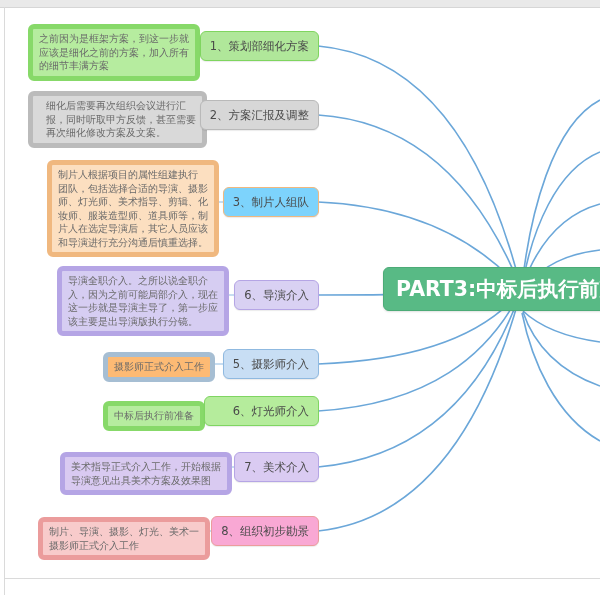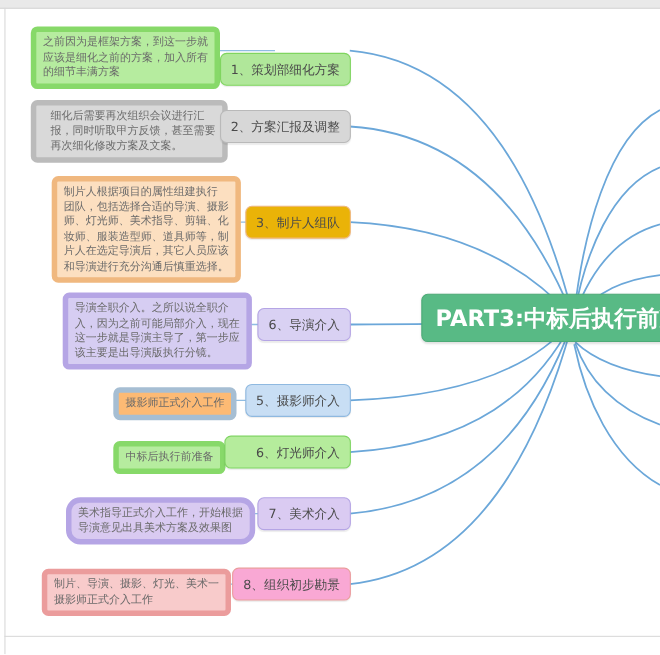--- a/index.html
+++ b/index.html
@@ -22,21 +22,21 @@
   .n5{left:103px;top:352px;}
   .n6{left:103px;top:401px;}
   .n7{left:60px;top:452px;}
   .n8{left:38px;top:517px;}
 
   
   .node{position:absolute;right:281px;z-index:2;width:fit-content;
         font-size:11.5px;line-height:18px;color:#4a4a4a;white-space:nowrap;
         border:1px solid #ccc;border-radius:6px;padding:5px 9px;background:#eee;
         box-shadow:0 1px 1px rgba(0,0,0,0.08);}
-  .t1{top:48px;margin-left:29px;}
+  .t1{top:31px;margin-left:29px;}
   .t2{top:100px;margin-left:16px;}
   .t3{top:187px;}
   .t4{top:280px;}
   .t5{top:349px;}
   .t6{top:396px;padding-left:28px;}
   .t7{top:452px;}
   .t8{top:516px;}
 
   
   .central{position:absolute;left:383px;top:267px;width:230px;height:42px;z-index:3;
@@ -89,28 +89,28 @@
 师、灯光师、美术指导、剪辑、化
 妆师、服装造型师、道具师等，制
 片人在选定导演后，其它人员应该
 和导演进行充分沟通后慎重选择。</div>
   <div class="note n4" style="background-color: rgb(214, 205, 242); border-color: rgb(181, 165, 229);">导演全职介入。之所以说全职介
 入，因为之前可能局部介入，现在
 这一步就是导演主导了，第一步应
 该主要是出导演版执行分镜。</div>
   <div class="note n5" style="background-color: #fdba74; border-color: rgb(166, 190, 211);">摄影师正式介入工作</div>
   <div class="note n6" style="background-color: rgb(182, 236, 159); border-color: rgb(135, 217, 105);">中标后执行前准备</div>
-  <div class="note n7" style="background-color: rgb(217, 202, 241); border-color: rgb(181, 165, 229); border-radius: 13px;">美术指导正式介入工作，开始根据
+  <div class="note n7" style="background-color: rgb(217, 202, 241); border-color: rgb(181, 165, 229);">美术指导正式介入工作，开始根据
 导演意见出具美术方案及效果图</div>
   <div class="note n8" style="background-color: rgb(248, 203, 203); border-color: rgb(235, 156, 156);">制片、导演、摄影、灯光、美术一
 摄影师正式介入工作</div>
 
   <div class="node t1" style="background-color: rgb(176, 231, 154); border-color: rgb(127, 213, 95);">1、策划部细化方案</div>
   <div class="node t2" style="background-color: rgb(215, 215, 215); border-color: rgb(185, 185, 185);">2、方案汇报及调整</div>
-  <div class="node t3" style="background-color: #eab308; border-color: rgb(240, 184, 127);">3、制片人组队</div>
+  <div class="node t3" style="background-color: #7dd3fc; border-color: rgb(240, 184, 127);">3、制片人组队</div>
   <div class="node t4" style="background-color: rgb(217, 209, 243); border-color: rgb(181, 165, 229);">6、导演介入</div>
   <div class="node t5" style="background-color: rgb(200, 222, 244); border-color: rgb(143, 185, 224);">5、摄影师介入</div>
   <div class="node t6" style="background-color: rgb(181, 236, 156); border-color: rgb(127, 213, 98);">6、灯光师介入</div>
   <div class="node t7" style="background-color: rgb(218, 203, 242); border-color: rgb(181, 165, 229);">7、美术介入</div>
   <div class="node t8" style="background-color: #f9a8d4; border-color: rgb(235, 156, 156);">8、组织初步勘景</div>
 
   <div class="central" style="background-color: rgb(88, 186, 133); border-color: rgb(76, 171, 119); color: rgb(255, 255, 255);">PART3:中标后执行前准备</div>
 
   <div class="top-strip"></div>
   <div class="left-line"></div>

